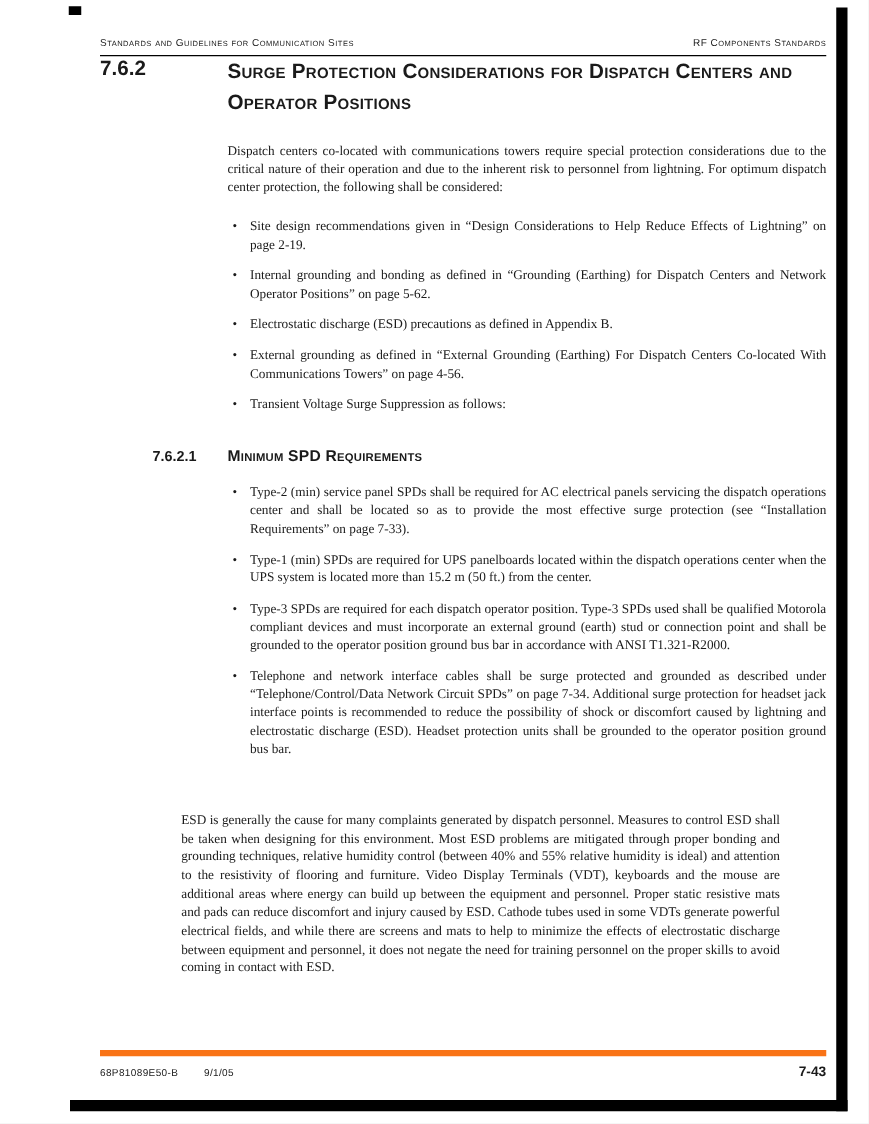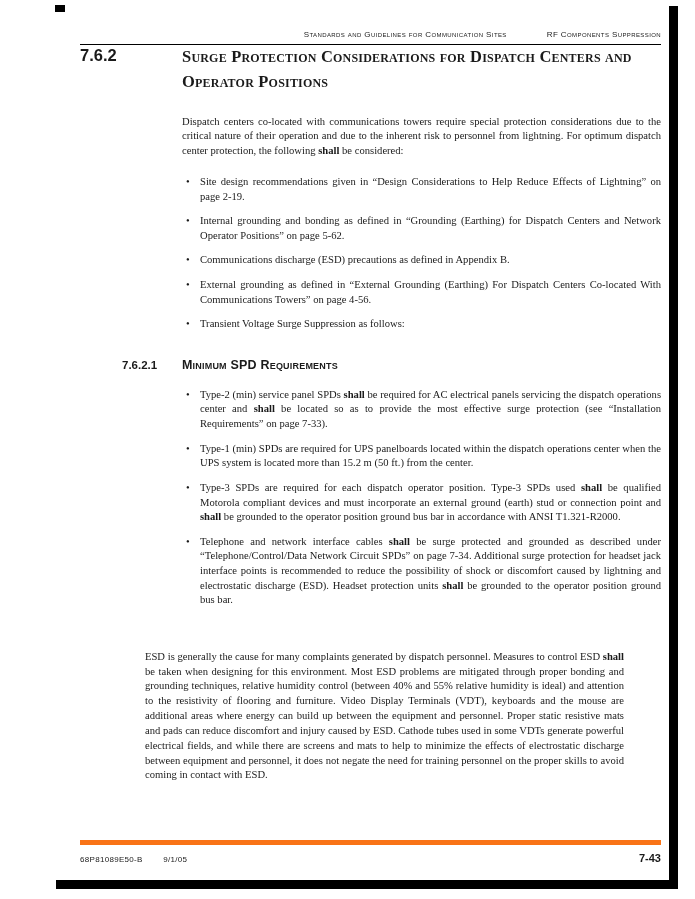--- a/index.html
+++ b/index.html
@@ -11,35 +11,35 @@
   }
   
   .edge-right  { position:absolute; top:6px;  right:17px; width:9px;  height:883px; background:#000; }
   .edge-bottom { position:absolute; left:56px; right:17px; bottom:10px; height:9px;  background:#000; }
   .mark-topleft{ position:absolute; left:55px; top:5px; width:10px; height:7px; background:#000; }
 
   .content { position:absolute; left:80px; top:30px; width:581px; }
 
   
   .pg-header {
-    display:flex; justify-content:flex-end; align-items:flex-end;
+    display:flex; justify-content:space-between; align-items:flex-end;
     font-family:"Liberation Sans", sans-serif;
     font-size:8px; font-variant:small-caps; letter-spacing:.4px;
     border-bottom:1px solid #000; padding-bottom:5px;gap:40px;
   }
 
   
   .section-head { display:flex; }
   .sec-num {
     width:102px; flex:0 0 102px;
     font-family:"Liberation Sans", sans-serif;
     font-weight:bold; font-size:16.5px; padding-top:1px;
   }
   .sec-title {
-    font-family:Liberation Serif, serif;
+    font-family:Liberation Sans, sans-serif;
     font-weight:bold; font-size:16.5px; font-variant:small-caps;
     letter-spacing:.2px; line-height:1.5;
   }
 
   .block { margin-left:102px; width:479px; }
 
   .intro {
     margin-top:20px; font-size:10.6px; line-height:1.4; text-align:justify;
   }
 
@@ -80,36 +80,36 @@
     border-top:5px solid #f97316; padding-top:7px;
     display:flex; justify-content:space-between; align-items:baseline;
   }
   .footer-left {
     font-family:"Liberation Sans", sans-serif; font-size:8px; letter-spacing:.3px;
   }
   .footer-left .date { margin-left:18px; }
   .page-num {
     font-family:"Liberation Sans", sans-serif; font-weight:bold; font-size:11px;margin-left:36px;
   }
-  b { font-weight:bold; }
+  b { font-weight:normal; }
 </style>
 </head>
 <body>
 
 <div class="canvas">
 
   <div class="mark-topleft"></div>
   <div class="edge-right"></div>
   <div class="edge-bottom"></div>
 
   <div class="content">
 
     <div class="pg-header">
       <span>Standards and Guidelines for Communication Sites</span>
-      <span>RF Components Suppression</span>
+      <span>RF Components Standards</span>
     </div>
 
     <div class="section-head">
       <div class="sec-num">7.6.2</div>
       <div class="sec-title">Surge Protection Considerations for Dispatch Centers and Operator Positions</div>
     </div>
 
     <div class="block">
       <div class="intro">Dispatch centers co-located with communications towers require special protection considerations due to the critical nature of their operation and due to the inherent risk to personnel from lightning. For optimum dispatch center protection, the following <b>shall</b> be considered:</div>
 
@@ -117,21 +117,21 @@
         <li>
           <span class="bullet-glyph">•</span>
           <span>Site design recommendations given in “Design Considerations to Help Reduce Effects of Lightning” on page 2-19.</span>
         </li>
         <li>
           <span class="bullet-glyph">•</span>
           <span>Internal grounding and bonding as defined in “Grounding (Earthing) for Dispatch Centers and Network Operator Positions” on page 5-62.</span>
         </li>
         <li>
           <span class="bullet-glyph">•</span>
-          <span>Communications discharge (ESD) precautions as defined in Appendix B.</span>
+          <span>Electrostatic discharge (ESD) precautions as defined in Appendix B.</span>
         </li>
         <li>
           <span class="bullet-glyph">•</span>
           <span>External grounding as defined in “External Grounding (Earthing) For Dispatch Centers Co-located With Communications Towers” on page 4-56.</span>
         </li>
         <li>
           <span class="bullet-glyph">•</span>
           <span>Transient Voltage Surge Suppression as follows:</span>
         </li>
       </ul>

